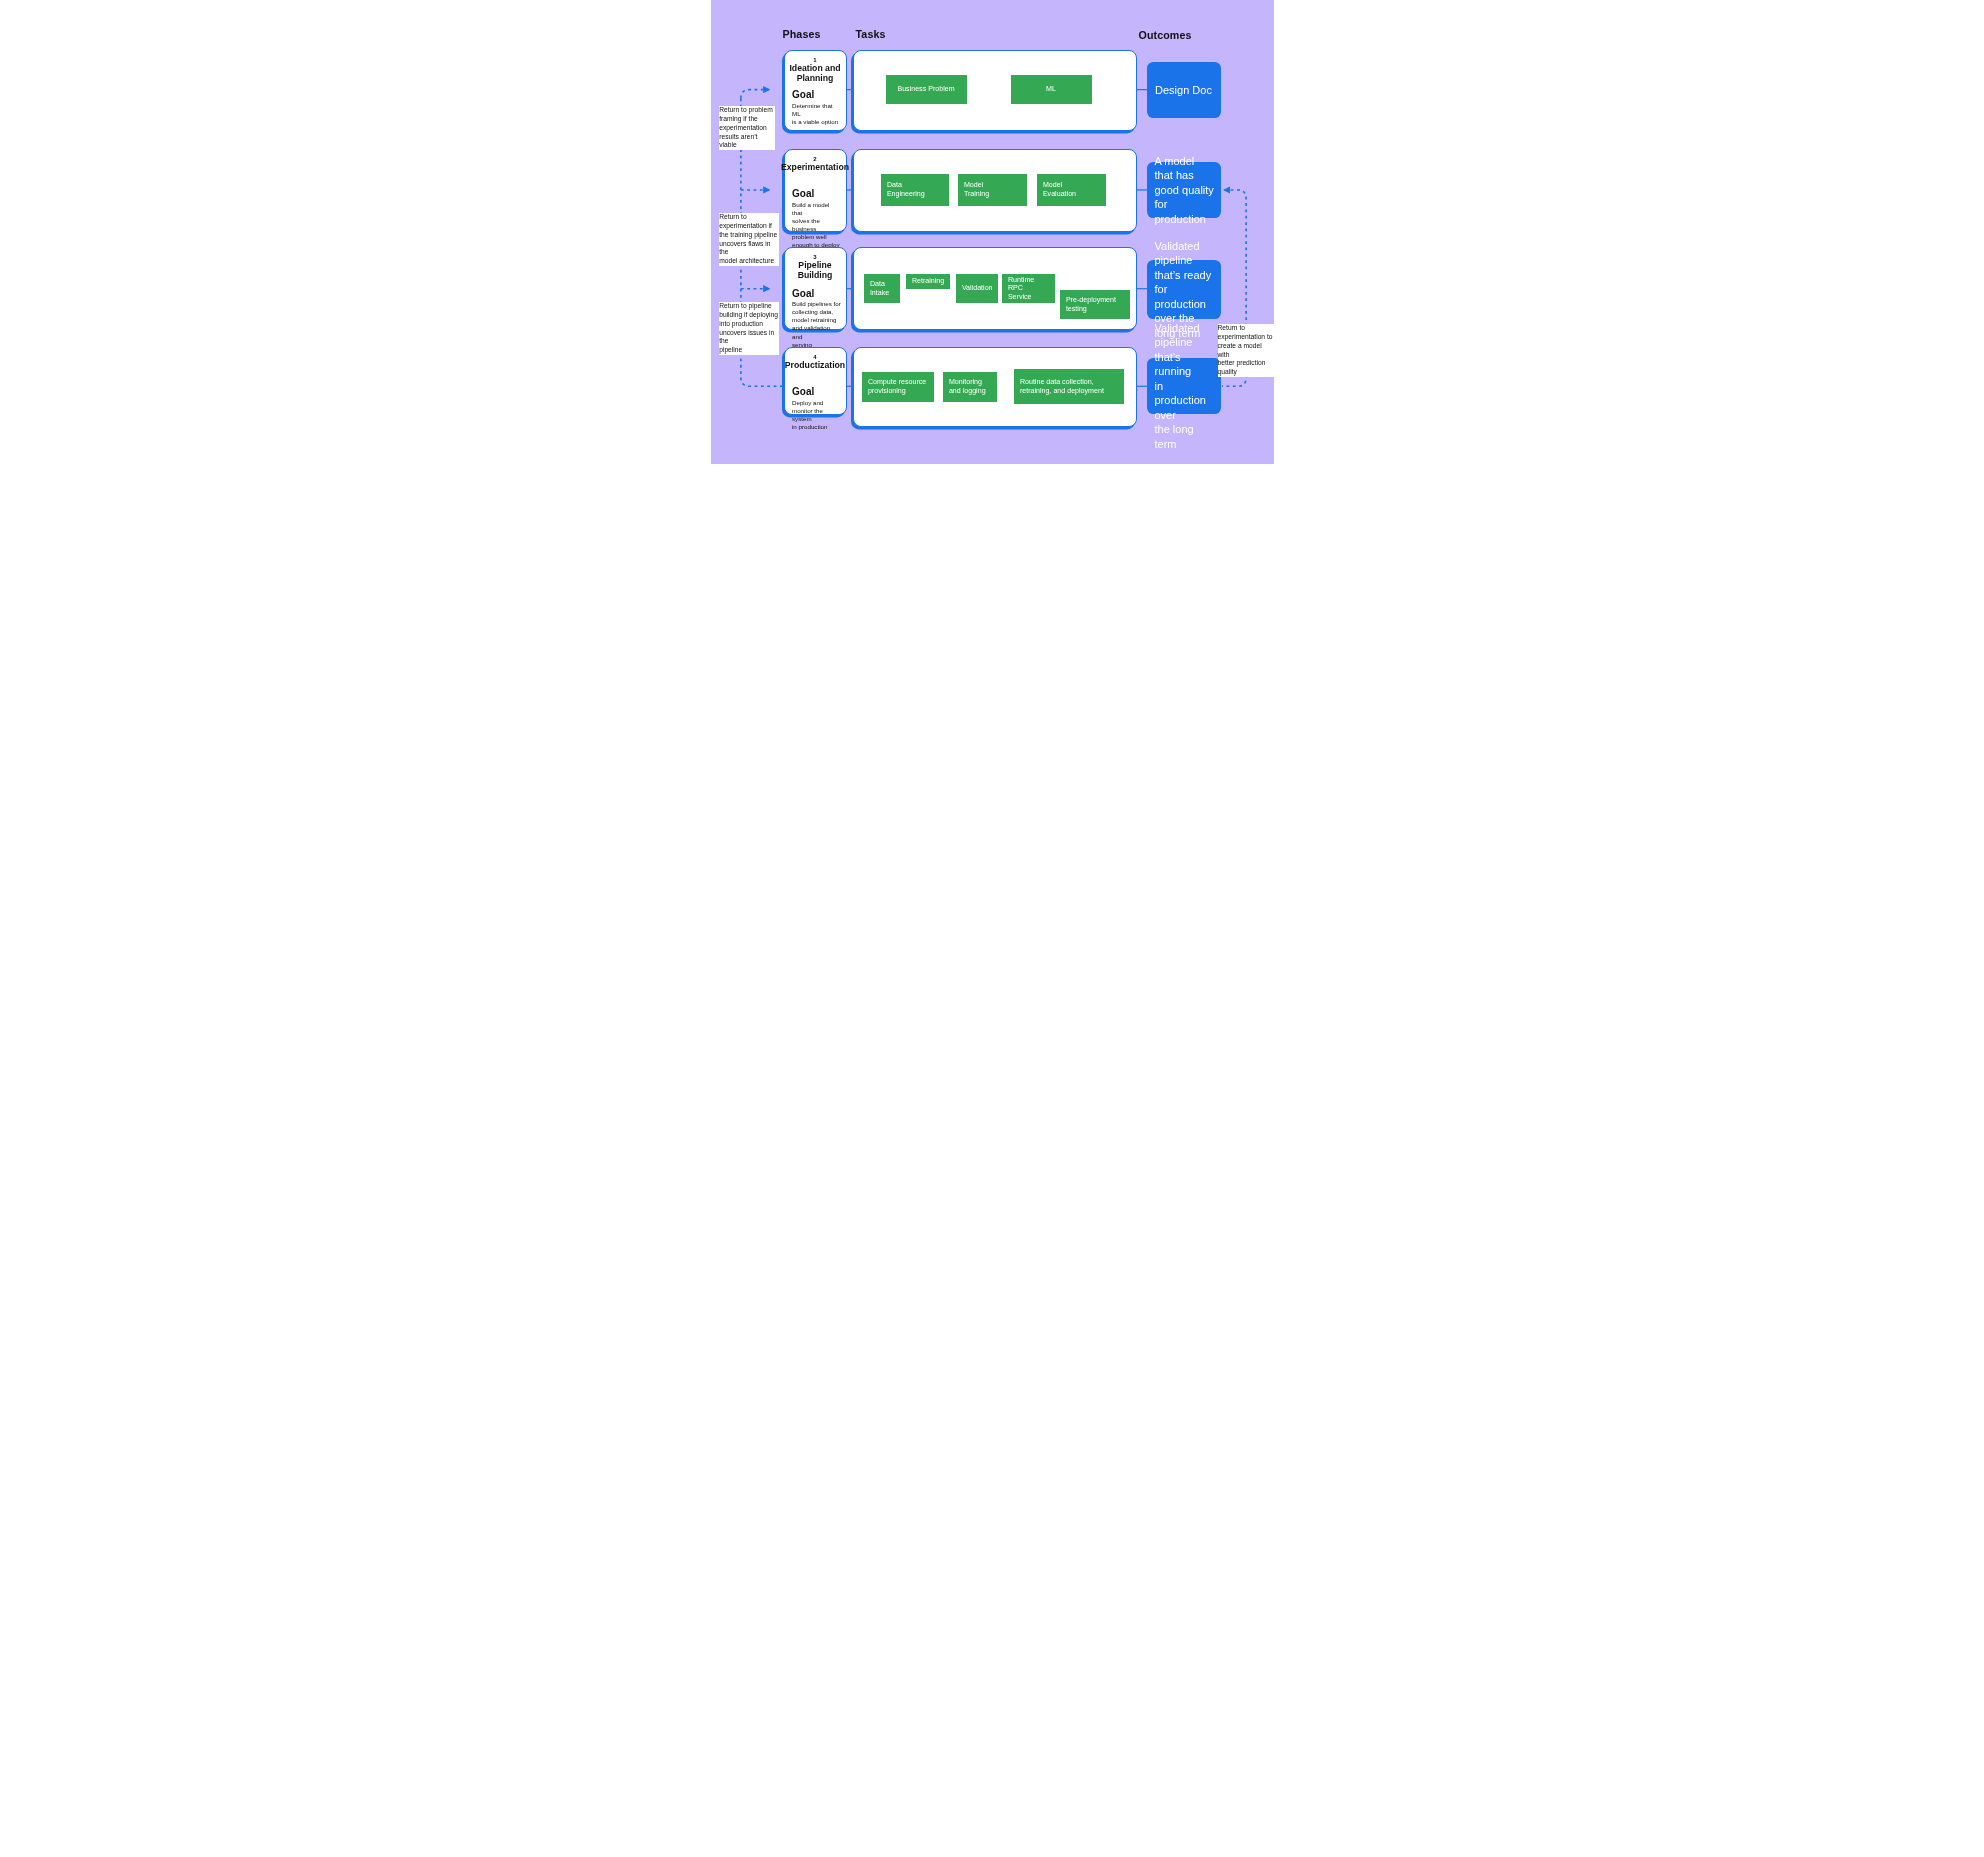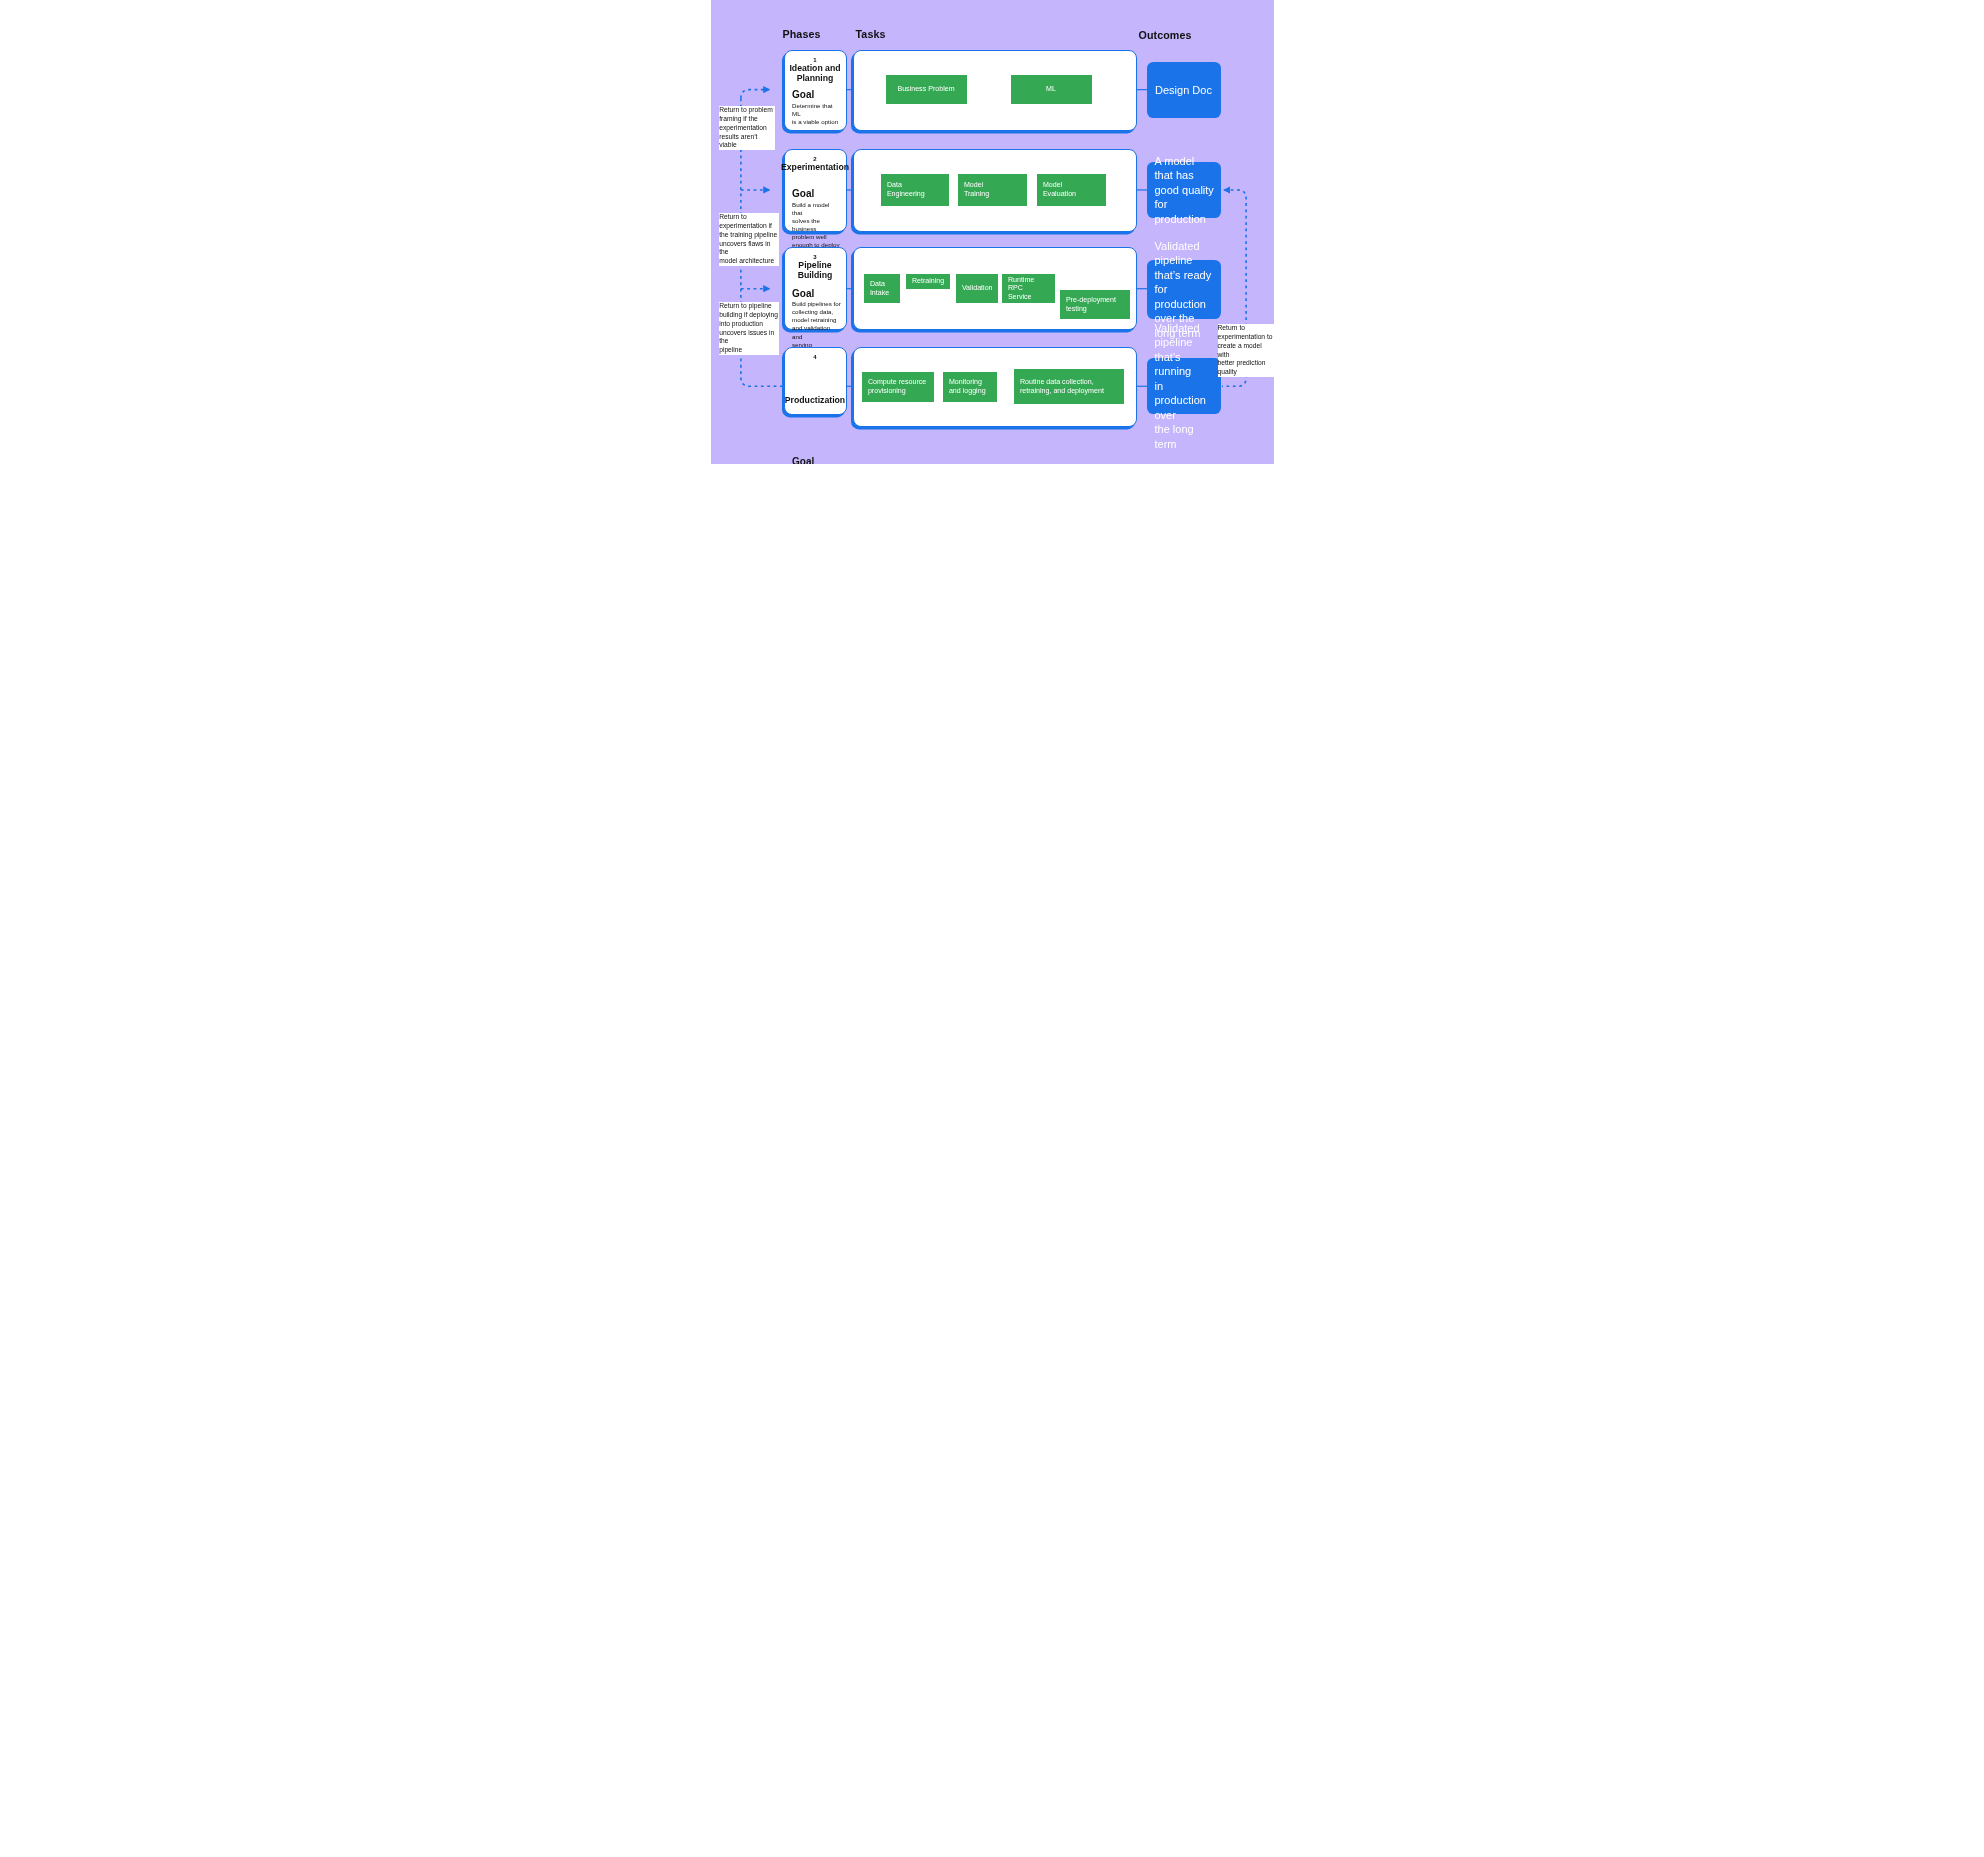--- a/index.html
+++ b/index.html
@@ -147,21 +147,21 @@
   <div class="task" style="left:245px;top:274px;width:42px;height:29px;">Validation</div>
   <div class="task" style="left:291px;top:274px;width:53px;height:29px;">Runtime RPC
 Service</div>
   <div class="task" style="left:349px;top:290px;width:70px;height:29px;">Pre-deployment
 testing</div>
   <div class="outcome" style="left:436px;top:260px;width:74px;height:59px;">Validated pipeline
 that’s ready
 for production
 over the long term</div>
 
-  <div class="card phase" style="left:73px;top:347px;width:63px;height:68px;gap:35px;">
+  <div class="card phase" style="left:73px;top:347px;width:63px;height:68px;">
     <div class="num">4</div>
     <div class="title">Productization</div>
     <div class="goalblk lower">
       <div class="glabel">Goal</div>
       <div class="gtext">Deploy and
 monitor the system
 in production</div>
     </div>
   </div>
   <div class="card" style="left:142px;top:347px;width:284px;height:80px;"></div>

